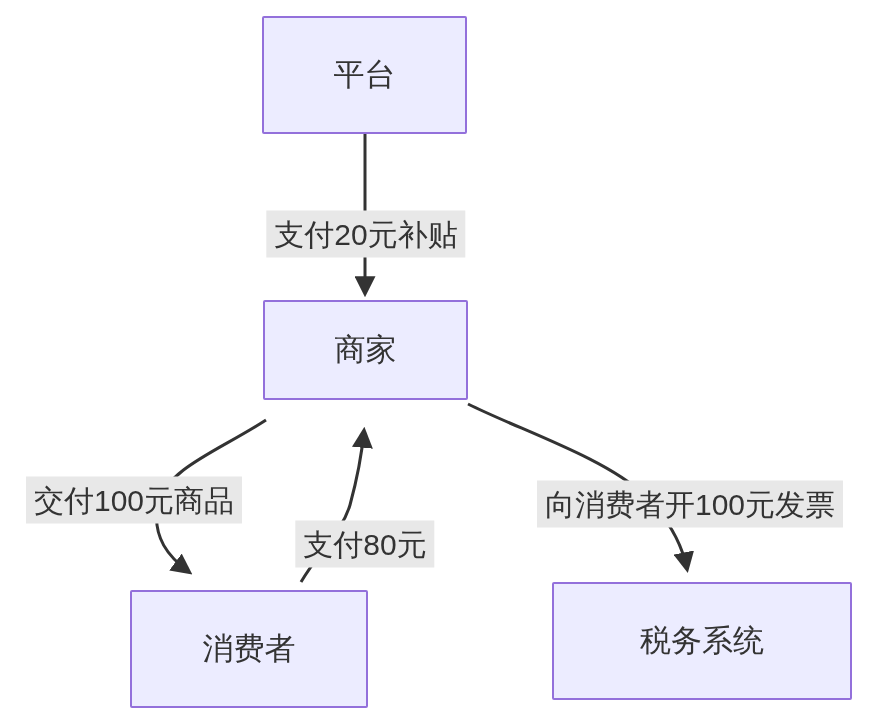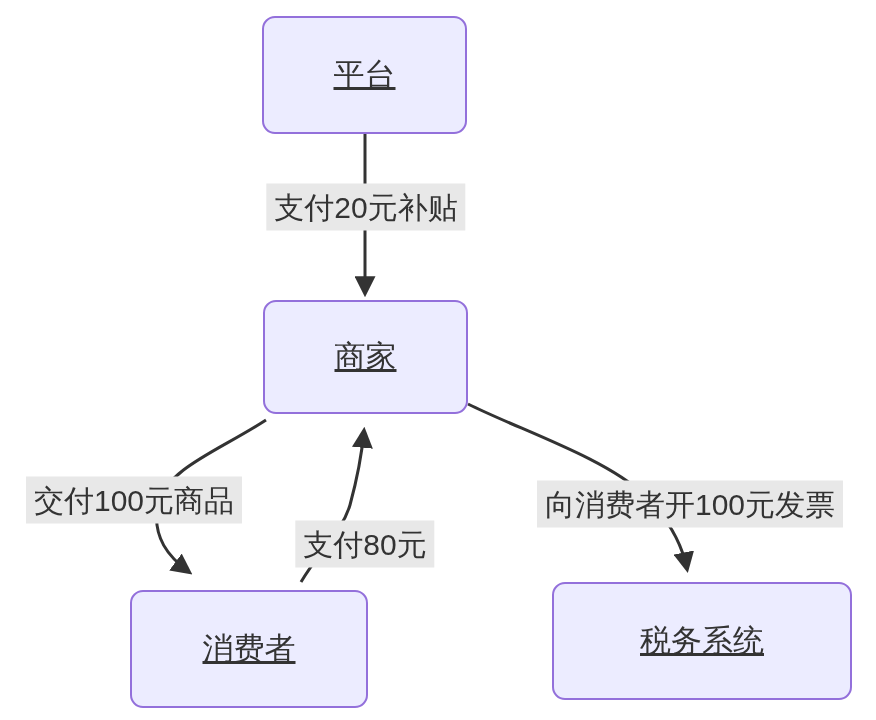--- a/index.html
+++ b/index.html
@@ -35,29 +35,28 @@
   }
   .arrowhead {
     fill: var(--edge-line);
     stroke: none;
   }
   .node {
     position: absolute;
     box-sizing: border-box;
     background: var(--node-fill);
     border: 2px solid var(--node-border);
-    border-radius: 13px;
+    border-radius: 2px;
     display: flex;
     align-items: center;
     justify-content: center;
     color: var(--text);
     font-size: 31px;
     line-height: 1.2;
     text-align: center;
-    text-decoration: underline;
   }
   .edge-label {
     position: absolute;
     transform: translate(-50%, -50%);
     background: var(--edge-label-bg);
     color: var(--text);
     font-size: 30px;
     line-height: 1.3;
     padding: 4px 8px;
     white-space: nowrap;
@@ -78,33 +77,33 @@
 
     <path class="edge" d="M 365,134 L 365,293" marker-end="url(#arrow)"></path>
 
     <path class="edge" d="M 266,420 C 220,450 168,468 158,503 C 151,538 170,558 189,572" marker-end="url(#arrow)"></path>
 
     <path class="edge" d="M 301,582 C 320,550 342,532 350,505 C 359,472 362,452 364,431" marker-end="url(#arrow)"></path>
 
     <path class="edge" d="M 468,404 C 520,430 605,458 643,494 C 670,520 682,544 687,569" marker-end="url(#arrow)"></path>
   </svg>
 
-  <div class="edge-label" style="left:366px; top:207px;">支付20元补贴</div>
+  <div class="edge-label" style="left:366px; top:234px;">支付20元补贴</div>
 
   <div class="edge-label" style="left:134px; top:500px;">交付100元商品</div>
 
   <div class="edge-label" style="left:365px; top:500px;margin-top:44px;">支付80元</div>
 
   <div class="edge-label" style="left:690px; top:504px;">向消费者开100元发票</div>
 
   <div class="node" style="left:262px; top:16px; width:205px; height:118px;">
     <span>平台</span>
   </div>
 
-  <div class="node" style="left:263px; top:300px; width:205px; height:114px;">
+  <div class="node" style="left:263px; top:300px; width:205px; height:100px;">
     <span>商家</span>
   </div>
 
   <div class="node" style="left:130px; top:582px; width:238px; height:118px;margin-top:8px;">
     <span>消费者</span>
   </div>
 
   <div class="node" style="left:552px; top:582px; width:300px; height:118px;">
     <span>税务系统</span>
   </div>

